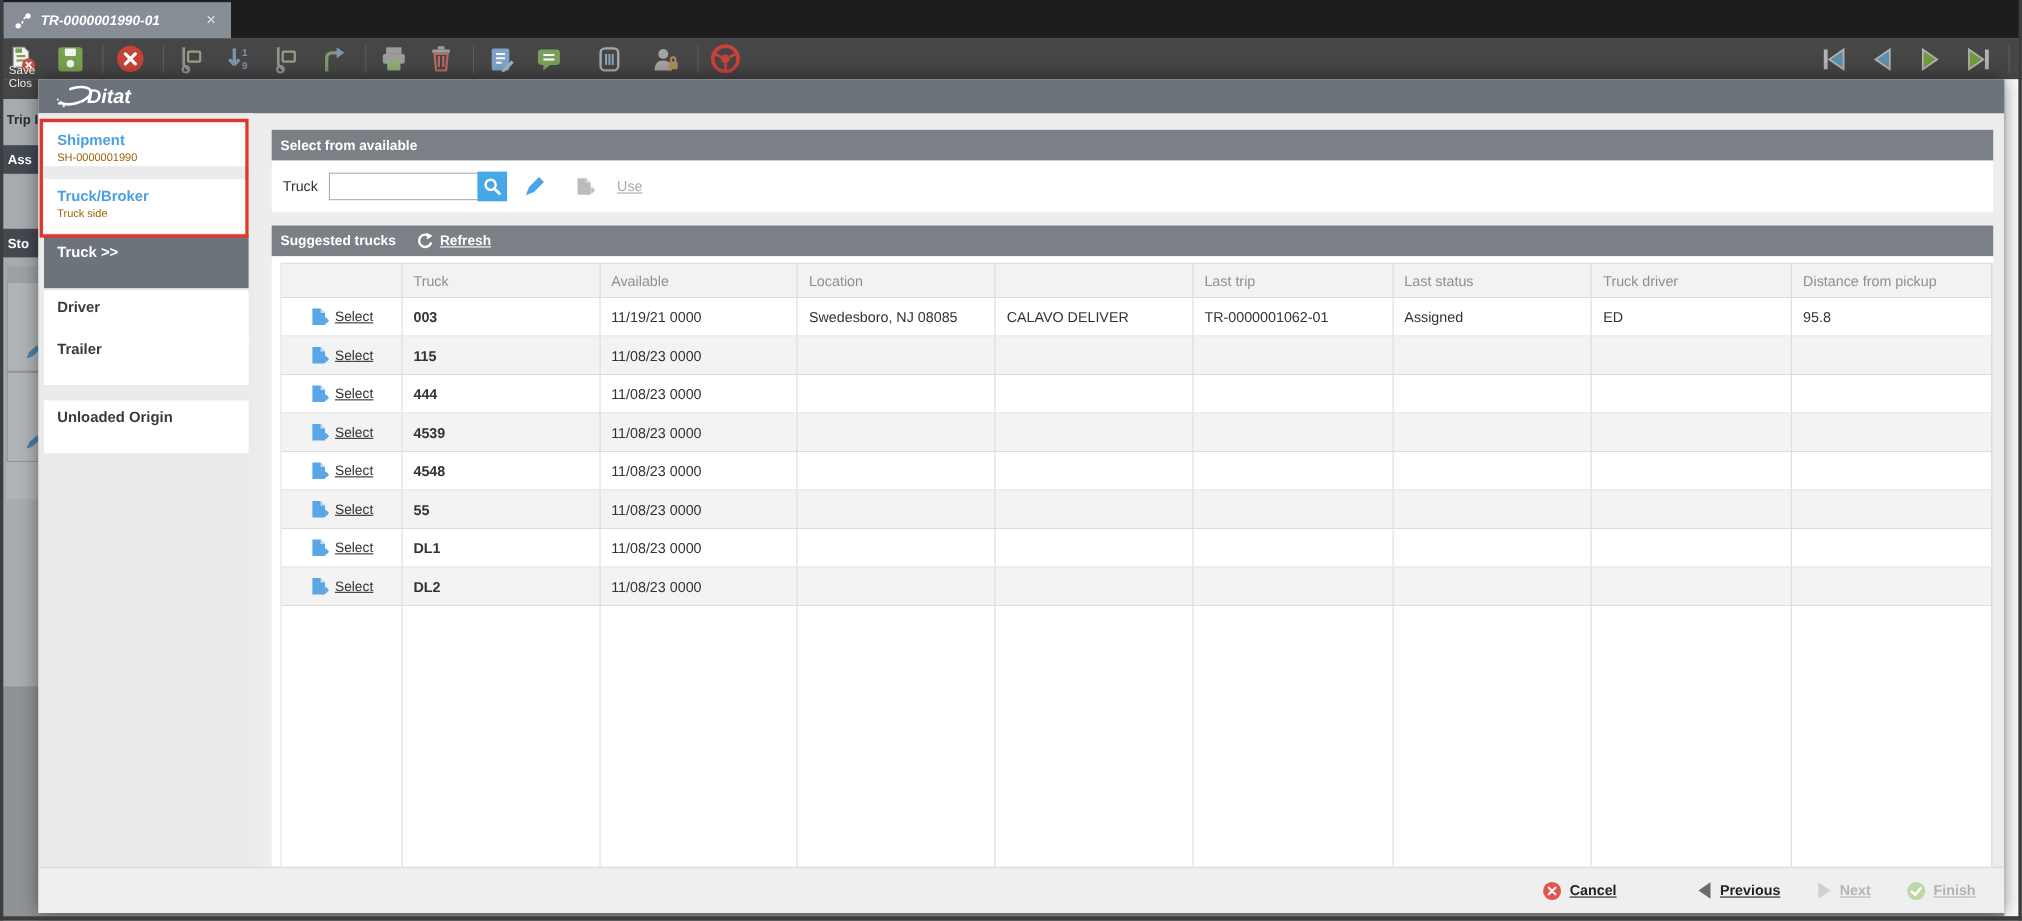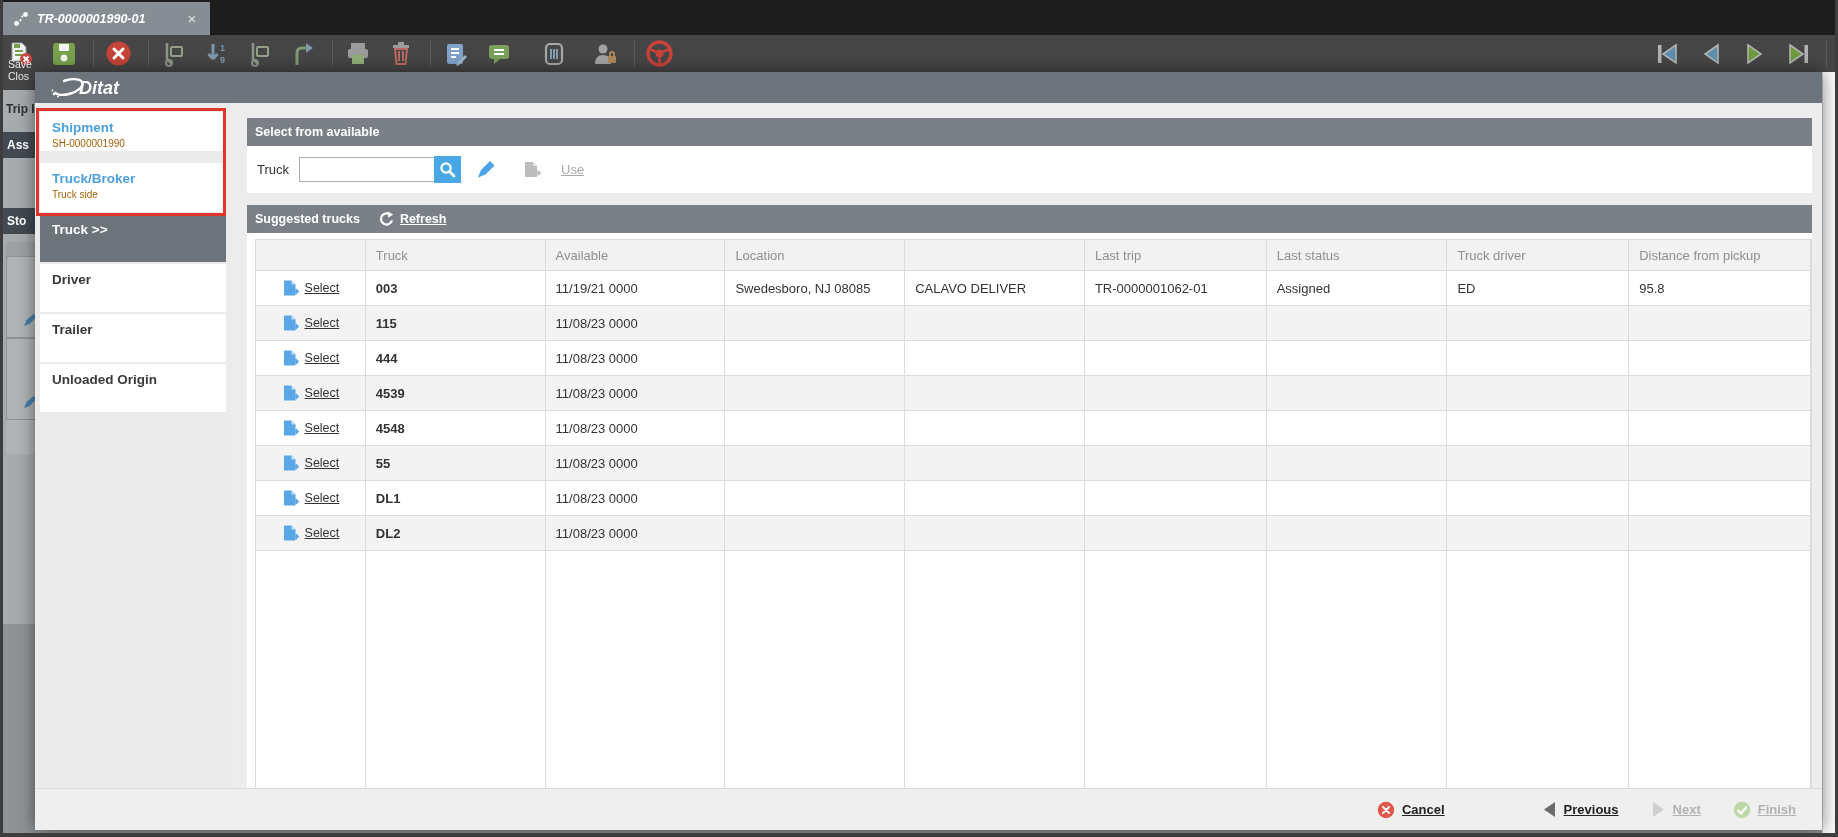--- a/index.html
+++ b/index.html
@@ -83,21 +83,21 @@
   .empty-rows { display:flex; height:237px; background:#fff; }
   .ec { border-right:1px solid #dcdcdc; height:100%; }
 
   
   .mfoot { position:absolute; left:0; right:0; bottom:0; height:42px; background:#efefef; border-top:1px solid #d9d9d9;
            display:flex; align-items:center; justify-content:flex-end; padding-right:26px; gap:32px; }
   .fbtn { display:flex; align-items:center; gap:7px; cursor:pointer; }
   .fbtn .flabel { font-size:13px; font-weight:bold; color:#222; text-decoration:underline; }
   .fbtn.disabled { cursor:default; }
   .fbtn.disabled .flabel { color:#b3b3b3; }
-  .fbtn-cancel { margin-right:65px; }
+  .fbtn-cancel { margin-right:40px; }
 
   
   .scrollstrip { position:absolute; left:1822px; top:72px; width:13px; bottom:4px; background:#fafafa; border-left:1px solid #cfcfcf; z-index:4; }
   .edge-l { position:absolute; left:0; top:0; width:3px; height:100%; background:#3d3d3d; z-index:20; }
   .edge-r { position:absolute; right:0; top:0; width:3px; height:100%; background:#3d3d3d; z-index:20; }
   .edge-b { position:absolute; left:0; bottom:0; width:100%; height:4px; background:#3d3d3d; z-index:20; }
 </style>
 </head>
 <body>
 
@@ -295,21 +295,21 @@
       <div class="wstep done" style="top:60px; height:49px;">
         <div class="wtitle">Truck/Broker</div>
         <div class="wsub">Truck side</div>
       </div>
       <div class="wstep active" style="top:111px; height:48px;">
         <div class="wtitle">Truck &gt;&gt;</div>
       </div>
       <div class="wstep" style="top:161px; height:48px;">
         <div class="wtitle">Driver</div>
       </div>
-      <div class="wstep" style="top:211px; height:48px;">
+      <div class="wstep" style="top:199px; height:48px;">
         <div class="wtitle">Trailer</div>
       </div>
       <div class="wstep" style="top:261px; height:48px;">
         <div class="wtitle">Unloaded Origin</div>
       </div>
     </div>
 
     <div class="panel panel1">
       <div class="phead">Select from available</div>
       <div class="panel1-body">

